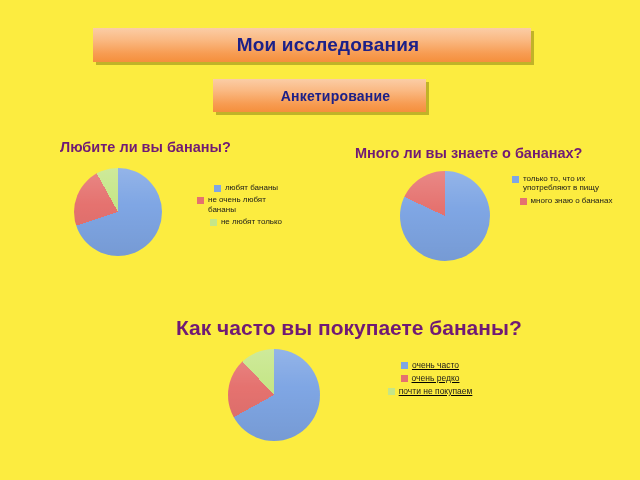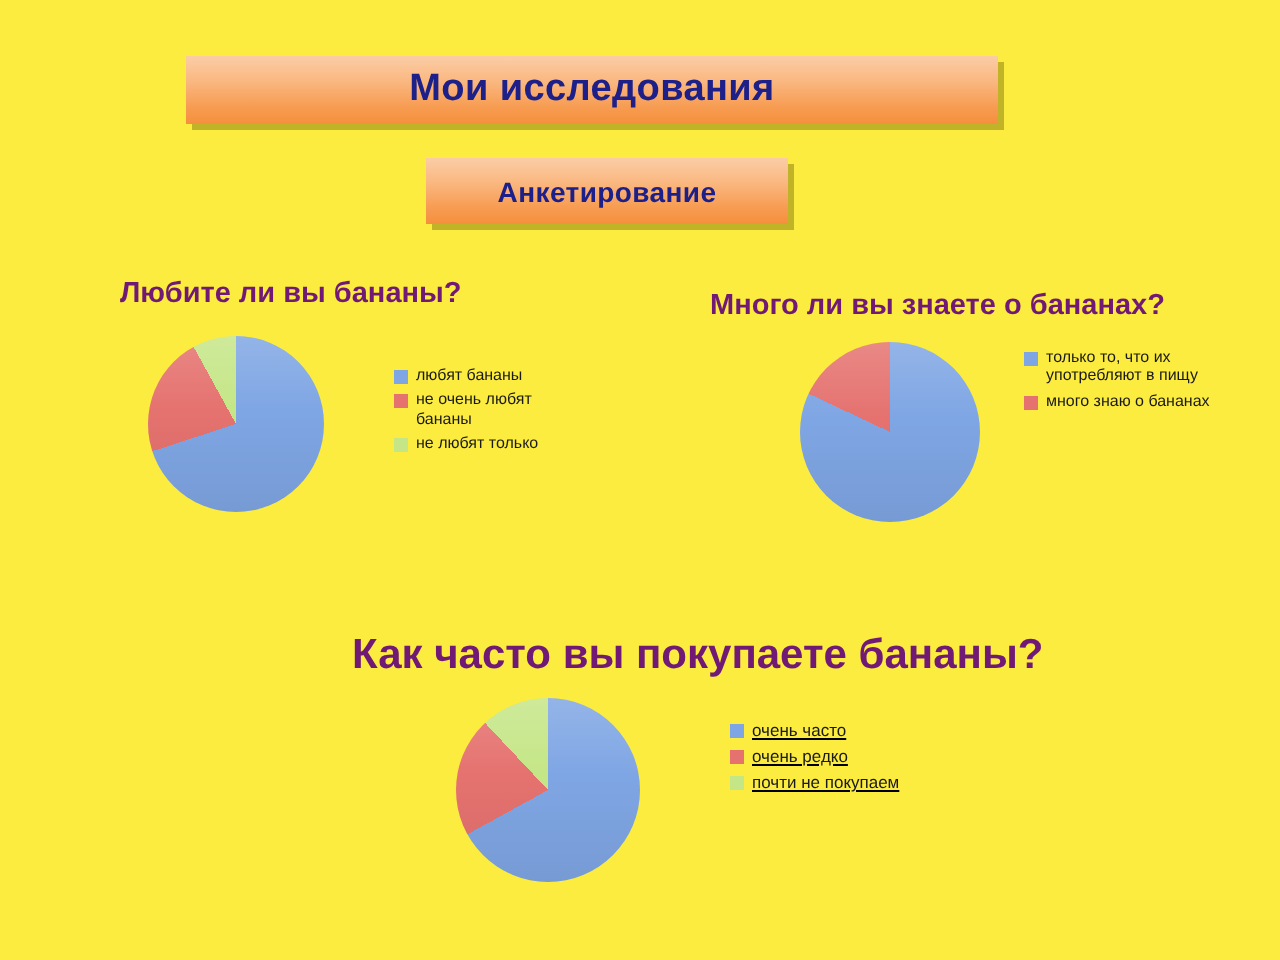--- a/index.html
+++ b/index.html
@@ -27,20 +27,21 @@
     position: absolute;
     display: flex;
     align-items: center;
     justify-content: center;
     background: linear-gradient(to bottom, #FBCDA6 0%, #FAB983 35%, #F79C52 75%, #F58F3C 100%);
     box-shadow: 3px 3px 0 rgba(120,110,10,0.45);
     color: #1C2088;
     font-weight: bold;
     letter-spacing: 0.2px;
     white-space: nowrap;
+    padding-left: 32px;
   }
   .banner-main {
     left: 93px;
     top: 28px;
     width: 406px;
     height: 34px;
     font-size: 19px;
   }
   .banner-sub {
     left: 213px;
@@ -78,20 +79,21 @@
   .pie3 { left: 228px; top: 349px; width: 92px; height: 92px; }
 
   
   .legend {
     position: absolute;
   }
   .legend-row {
     display: flex;
     align-items: flex-start;
     margin-bottom: 3px;
+    justify-content: center;
   }
   .legend-swatch {
     width: 7px;
     height: 7px;
     flex: 0 0 7px;
     margin-top: 2px;
     margin-right: 4px;
   }
   .legend-label {
     color: #1a1a1a;

